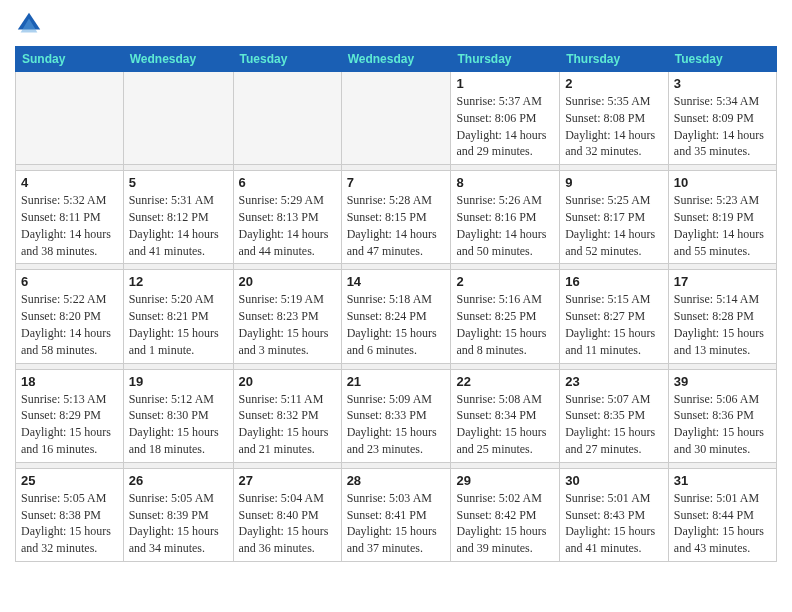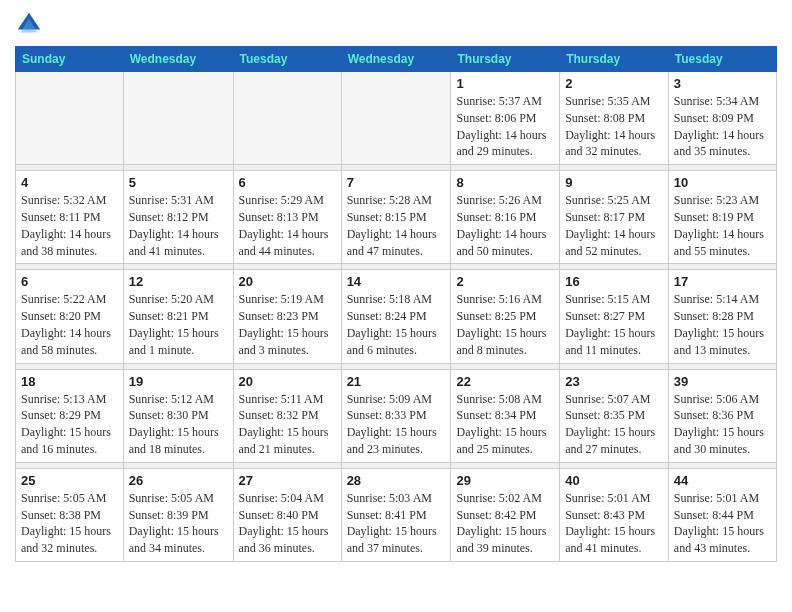--- a/index.html
+++ b/index.html
@@ -282,22 +282,22 @@
         </td>
         <td>
           <span class="day-number">28</span>
           <div class="day-info">Sunrise: 5:03 AM<br>Sunset: 8:41 PM<br>Daylight: 15 hours and 37 minutes.</div>
         </td>
         <td>
           <span class="day-number">29</span>
           <div class="day-info">Sunrise: 5:02 AM<br>Sunset: 8:42 PM<br>Daylight: 15 hours and 39 minutes.</div>
         </td>
         <td>
-          <span class="day-number">40</span>
+          <span class="day-number">30</span>
           <div class="day-info">Sunrise: 5:01 AM<br>Sunset: 8:43 PM<br>Daylight: 15 hours and 41 minutes.</div>
         </td>
         <td>
-          <span class="day-number">44</span>
+          <span class="day-number">31</span>
           <div class="day-info">Sunrise: 5:01 AM<br>Sunset: 8:44 PM<br>Daylight: 15 hours and 43 minutes.</div>
         </td>
       </tr>
     </tbody>
 </table>
 
 </body></html>

